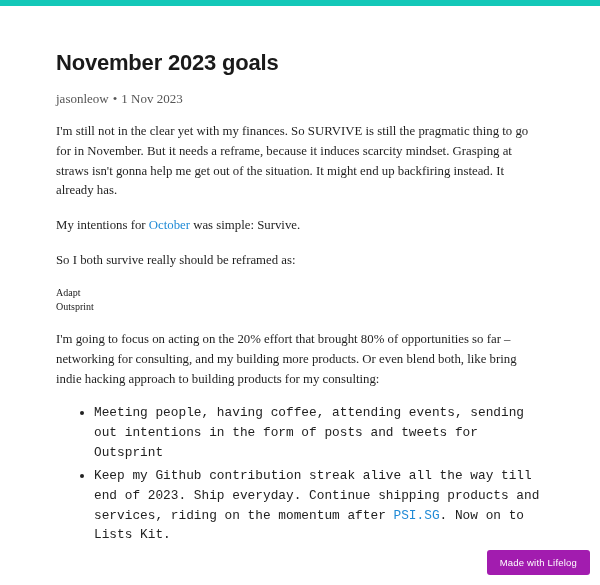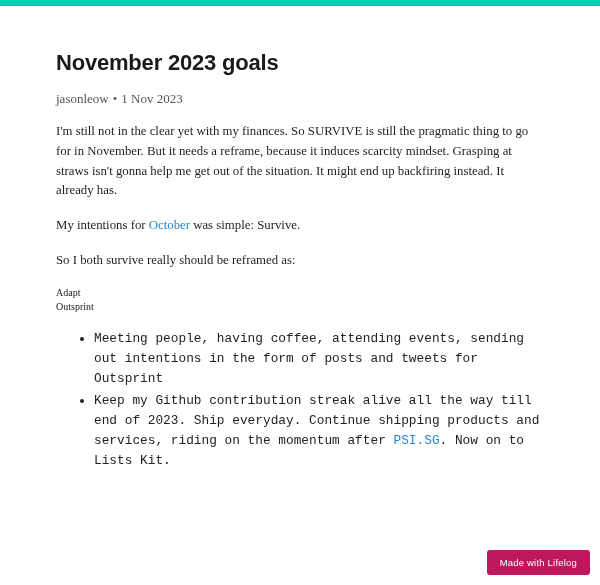--- a/index.html
+++ b/index.html
@@ -66,21 +66,21 @@
     font-family: Liberation Mono, monospace;
   }
   a.link {
     color: #1f8ad6;
     text-decoration: none;
   }
   #badge {
     position: absolute;
     right: 10px;
     bottom: 10px;
-    background: #be185d;
+    background: #a21caf;
     color: #ffffff;
     font-family: "Liberation Sans", "DejaVu Sans", sans-serif;
     font-size: 9.5px;
     padding: 7px 13px;
     border-radius: 3px;
     letter-spacing: 0.2px;
     white-space: nowrap;
   }
 </style>
 </head>
@@ -101,20 +101,21 @@
   <p class="para"><span>My intentions for </span><a class="link" href="#">October</a><span> was simple: Survive.</span></p>
 
   <p class="para">So I both survive really should be reframed as:</p>
 
   <div class="tight-list">
     <div>Adapt</div>
     <div>Outsprint</div>
   </div>
 
 
+  <p class="para">I'm going to focus on acting on the 20% effort that brought 80% of opportunities so far – networking for consulting, and my building more products. Or even blend both, like bring indie hacking approach to building products for my consulting:</p>
 
   <ul class="bullets">
     <li><span>Meeting people, having coffee, attending events, sending out intentions in the form of posts and tweets for Outsprint</span></li>
     <li><span>Keep my Github contribution streak alive all the way till end of 2023. Ship everyday. Continue shipping products and services, riding on the momentum after </span><a class="link" href="#">PSI.SG</a><span>. Now on to Lists Kit.</span></li>
 
   </ul>
 
 </div>
 
 <div id="badge">Made with Lifelog</div>

